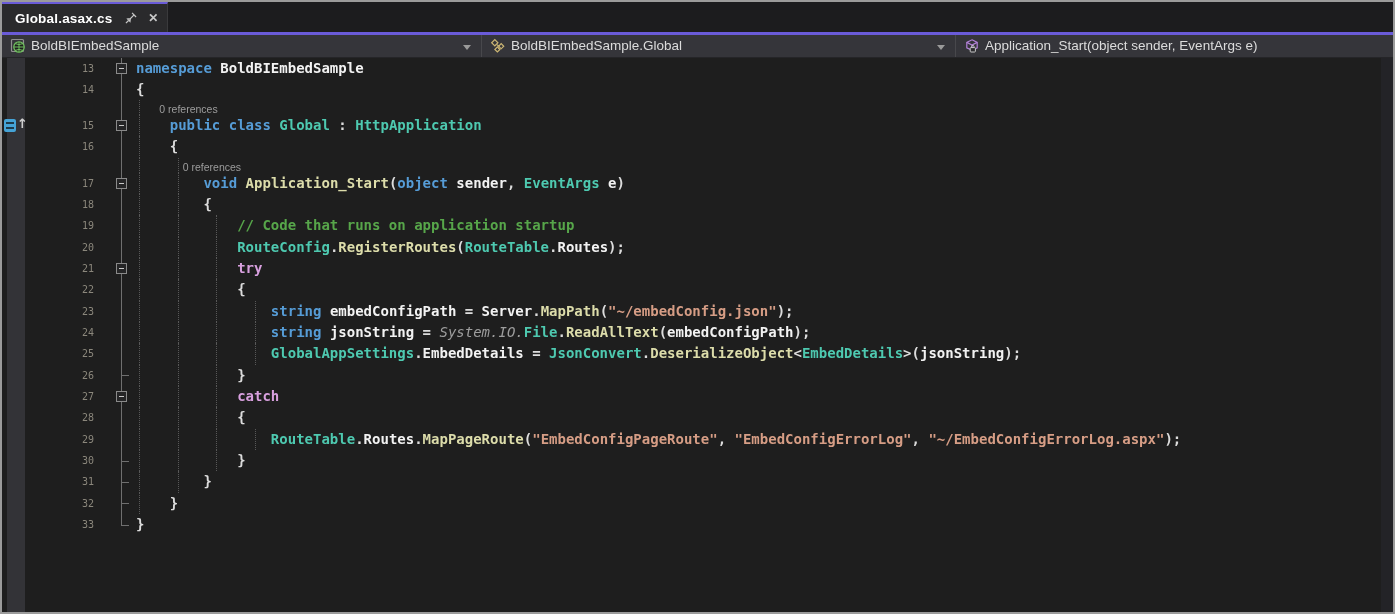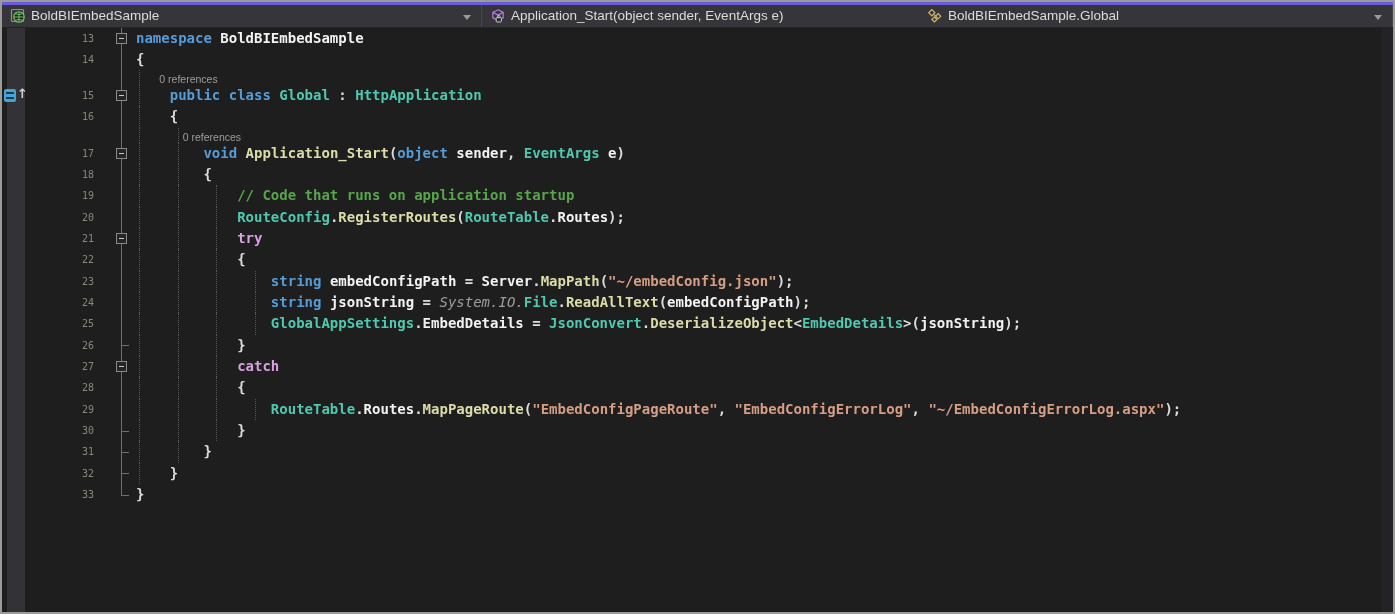--- a/index.html
+++ b/index.html
@@ -75,55 +75,70 @@
       content:""; position:absolute; left:2px; right:2px; height:2px; background:#1e3a4a; }
   .inherit-glyph .chip::before { top: 3px; } .inherit-glyph .chip::after { top: 8px; }
   .inherit-glyph .arrow { position:absolute; left: 13px; top: -3px; color:#cfcfcf; font-size: 13px;
       font-family: "DejaVu Sans", sans-serif; font-weight: bold; }
 </style>
 </head>
 <body>
 
 <div class="window">
 
+  <div class="tabstrip">
+    <div class="tab">
+      <span class="tab-title">Global.asax.cs</span>
+      <span class="tab-pin">
+        <svg width="14" height="14" viewBox="0 0 16 16">
+          <g stroke="#c8c8c8" stroke-width="1.4" fill="none">
+            <path d="M9.2 2.2 L13.8 6.8"></path>
+            <path d="M11.5 4.5 L7.2 8.8 L4.2 9.2 L6.8 11.8 L7.2 8.8"></path>
+            <path d="M5.2 10.8 L2.2 13.8"></path>
+          </g>
+        </svg>
+      </span>
+      <span class="tab-close">✕</span>
+    </div>
+  </div>
   <div class="accent-line"></div>
 
   <div class="navbar">
     <div class="navdd s1">
       <svg class="navicon" viewBox="0 0 16 16">
         <rect x="1.5" y="1.5" width="12" height="12" rx="1" fill="none" stroke="#8f8f8f" stroke-width="1.2"></rect>
         <circle cx="9" cy="9" r="5.2" fill="#1e1e1e" stroke="#6fbe5e" stroke-width="1.3"></circle>
         <path d="M3.8 9 H14.2 M9 3.8 V14.2 M5.2 5.6 Q9 7.6 12.8 5.6 M5.2 12.4 Q9 10.4 12.8 12.4" fill="none" stroke="#6fbe5e" stroke-width="1"></path>
       </svg>
       <span class="lbl">BoldBIEmbedSample</span>
+      <span class="chev"></span>
+    </div>
+    <div class="navdd s2">
+      <svg class="navicon" viewBox="0 0 16 16">
+        <g fill="none" stroke="#cbb573" stroke-width="1.2">
+          <rect x="2.6" y="2.6" width="4.4" height="4.4" transform="rotate(45 4.8 4.8)"></rect>
+          <rect x="9.4" y="6.4" width="3.6" height="3.6" transform="rotate(45 11.2 8.2)"></rect>
+          <rect x="5.6" y="9.6" width="3.6" height="3.6" transform="rotate(45 7.4 11.4)"></rect>
+          <path d="M6.8 6.8 L9.6 8.2 M9.2 10.2 L8.2 10.8"></path>
+        </g>
+      </svg>
+      <span class="lbl">BoldBIEmbedSample.Global</span>
       <span class="chev"></span>
     </div>
     <div class="navdd s3">
       <svg class="navicon" viewBox="0 0 16 16">
         <g fill="none" stroke="#b180d7" stroke-width="1.2">
           <path d="M8 1.8 L13.2 4.4 L13.2 9.8 L8 12.4 L2.8 9.8 L2.8 4.4 Z"></path>
           <path d="M2.8 4.4 L8 7 L13.2 4.4 M8 7 L8 12.4"></path>
         </g>
         <rect x="6.2" y="9.6" width="5.2" height="4.4" rx="0.8" fill="#2d2d30" stroke="#c8c8c8" stroke-width="1"></rect>
         <path d="M7.6 9.6 V8.6 a1.2 1.2 0 0 1 2.4 0 V9.6" fill="none" stroke="#c8c8c8" stroke-width="1"></path>
       </svg>
       <span class="lbl">Application_Start(object sender, EventArgs e)</span>
     </div>
-    <div class="navdd s2">
-      <svg class="navicon" viewBox="0 0 16 16">
-        <g fill="none" stroke="#cbb573" stroke-width="1.2">
-          <rect x="2.6" y="2.6" width="4.4" height="4.4" transform="rotate(45 4.8 4.8)"></rect>
-          <rect x="9.4" y="6.4" width="3.6" height="3.6" transform="rotate(45 11.2 8.2)"></rect>
-          <rect x="5.6" y="9.6" width="3.6" height="3.6" transform="rotate(45 7.4 11.4)"></rect>
-          <path d="M6.8 6.8 L9.6 8.2 M9.2 10.2 L8.2 10.8"></path>
-        </g>
-      </svg>
-      <span class="lbl">BoldBIEmbedSample.Global</span>
-      <span class="chev"></span>
-    </div>
   </div>
 
   <div class="editor">
     <div class="indicator-margin"></div>
     <div class="scroll-track"></div>
     <div class="code-lines">
         <div class="row oline">
           <div class="gcell"></div>
           <div class="lnum">13</div>
           <div class="ocell">

